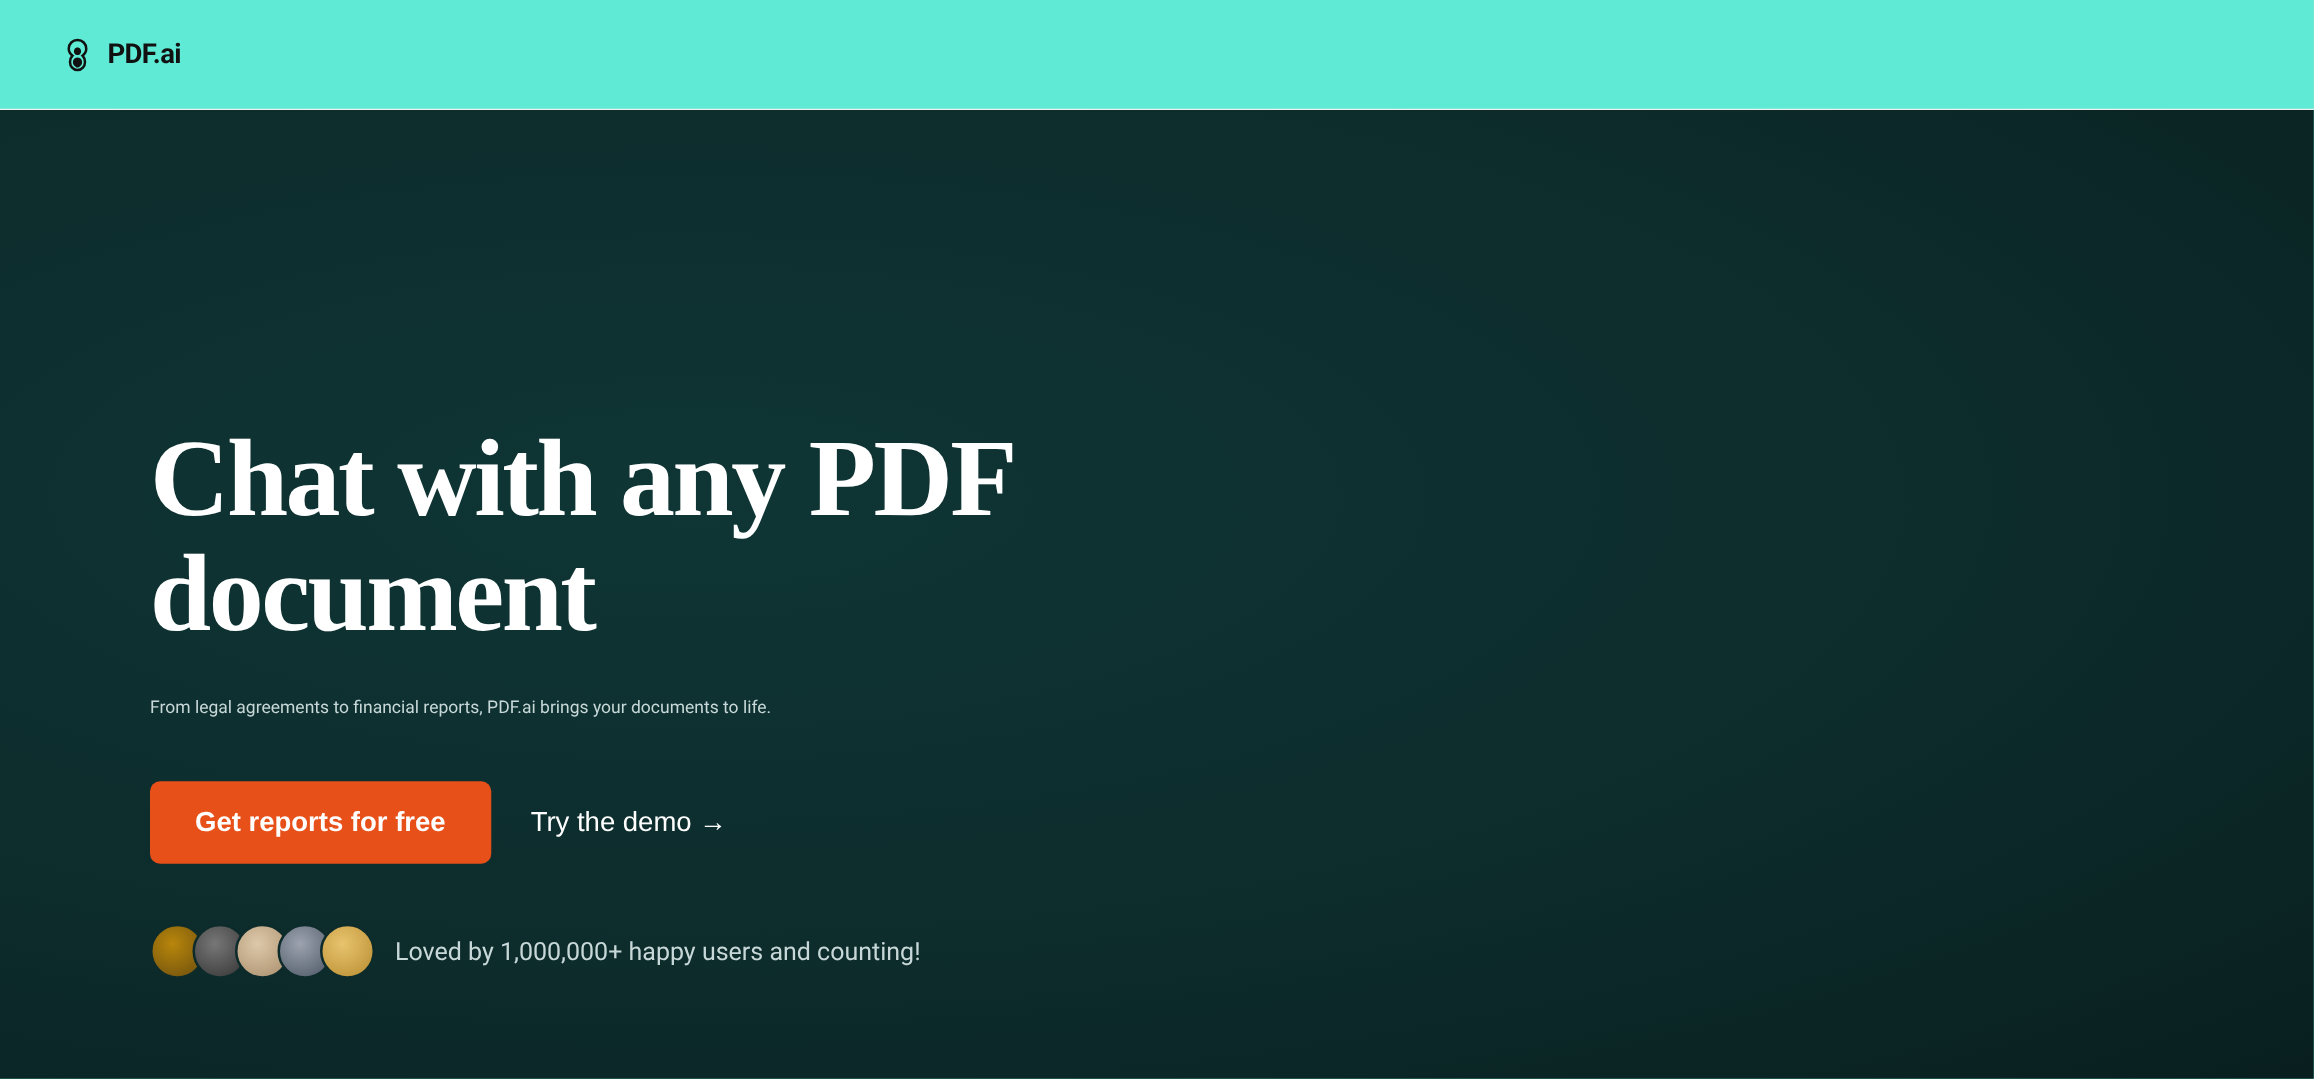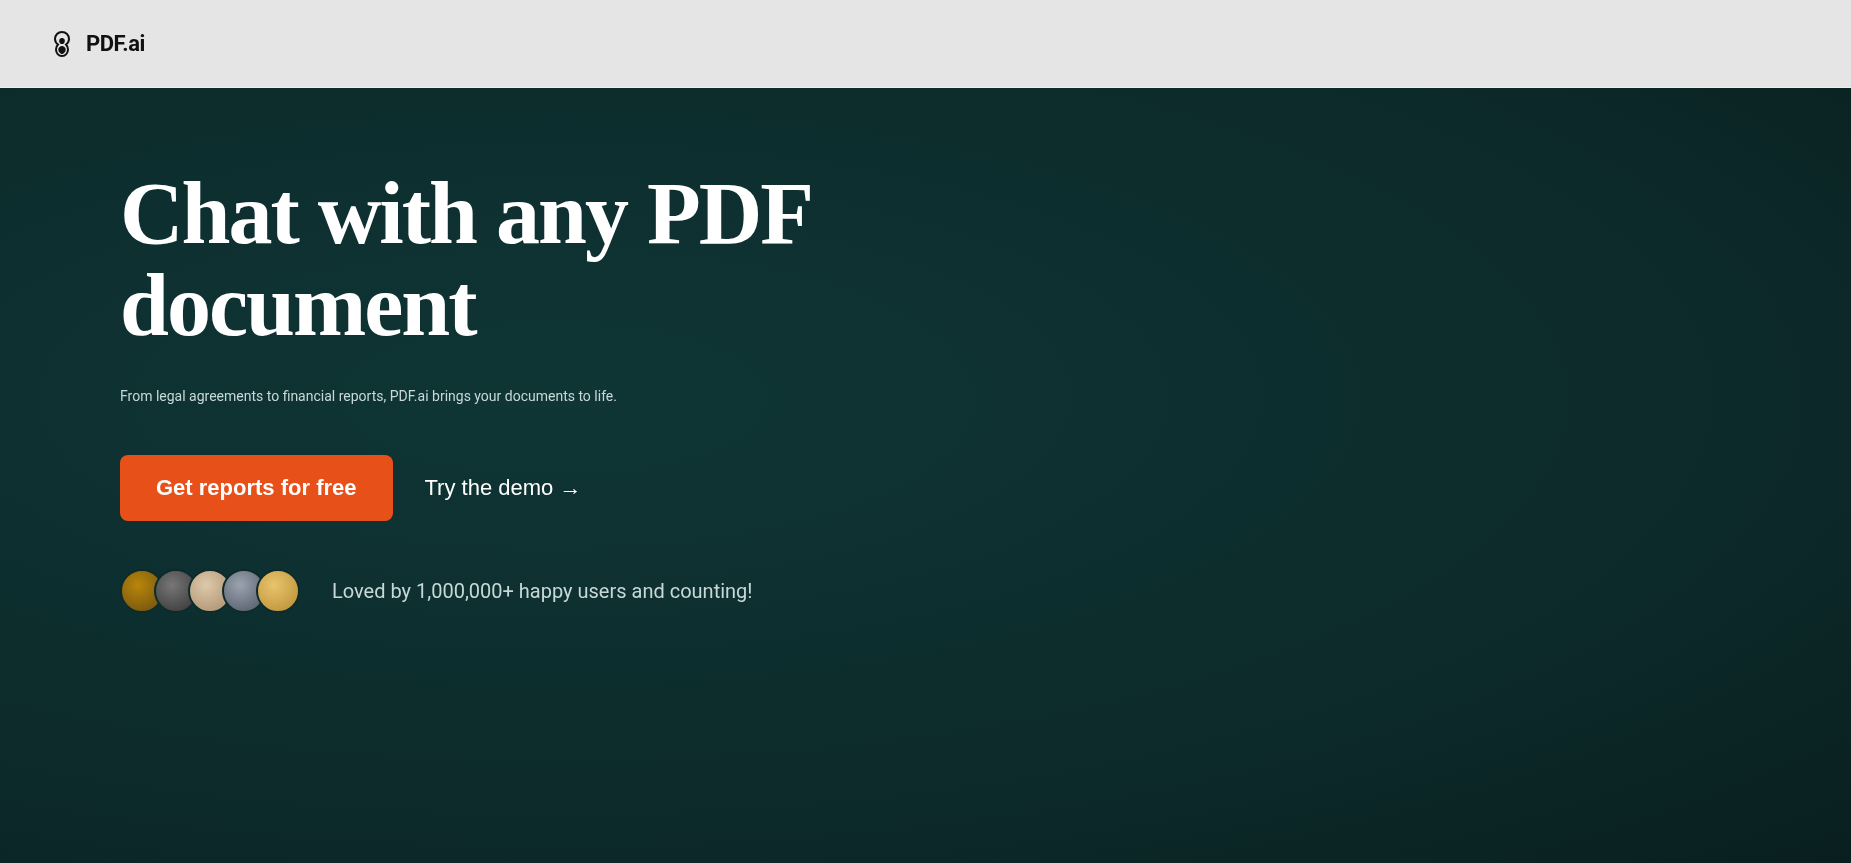--- a/index.html
+++ b/index.html
@@ -10,21 +10,21 @@
 
     body {
       font-family: -apple-system, BlinkMacSystemFont, 'Segoe UI', Roboto, sans-serif;
       width: 1851px;
       min-height: 863px;
       overflow-x: hidden;
     }
 
     
     .navbar {
-      background: #e5e5e5;
+      background: #5eead4;
       height: 88px;
       display: flex;
       align-items: center;
       justify-content: space-between;
       padding: 0 48px;
       border-bottom: 1px solid #f0f0f0;
       position: relative;
       z-index: 10;
     }
 
@@ -66,21 +66,21 @@
       color: #111111;
       font-weight: 500;
       cursor: pointer;
     }
 
     
     .hero {
       background: #0f766e;
       min-height: 775px;
       display: flex;
-      align-items: flex-start;
+      align-items: flex-end;
       padding: 80px 120px;
       position: relative;
       overflow: hidden;
     }
 
     .hero::before {
       content: '';
       position: absolute;
       top: 0;
       left: 0;
@@ -182,21 +182,20 @@
     .avatar-1 { background: #8B6914; }
     .avatar-2 { background: #555555; }
     .avatar-3 { background: #C4A882; }
     .avatar-4 { background: #6B7280; }
     .avatar-5 { background: #D4A855; }
 
     .social-proof-text {
       font-size: 20px;
       color: #c8d8d8;
       font-weight: 400;
-      margin-left: 16px;
     }
   </style>
 </head>
 <body>
 
 <nav class="navbar">
   <div class="logo-area">
     <svg class="logo-icon" viewBox="0 0 28 28" fill="none" xmlns="http://www.w3.org/2000/svg">
       <path d="M14 2C10 2 7 5 7 9C7 11 8 13 10 14.5C8.5 16 8 18 8 19.5C8 23 10.5 26 14 26C17.5 26 20 23 20 19.5C20 18 19.5 16 18 14.5C20 13 21 11 21 9C21 5 18 2 14 2Z" stroke="#111111" stroke-width="2" fill="none"></path>
       <path d="M14 8C13 8 12 8.5 11.5 9.5C11 10.5 11 11.5 11.5 12.5C12 13.5 13 14 14 14C15 14 16 13.5 16.5 12.5C17 11.5 17 10.5 16.5 9.5C16 8.5 15 8 14 8Z" fill="#111111"></path>

